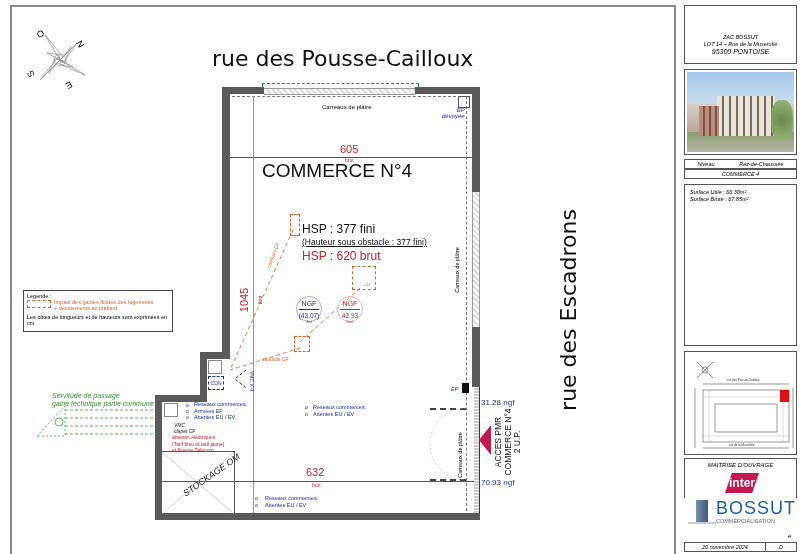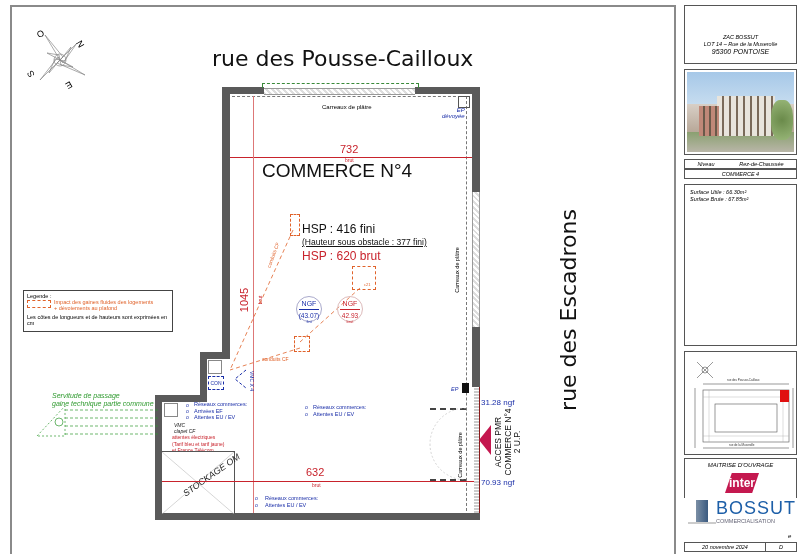--- a/index.html
+++ b/index.html
@@ -87,34 +87,34 @@
   <span style="position:absolute;left:50%;top:50%;transform:translate(-50%,-50%) rotate(-90deg);font-size:5.5px;white-space:nowrap;">Carreaux de plâtre</span>
 </div>
 
 <div class="abs blue italic" style="left:442px;top:107px;font-size:6px;line-height:6px;text-align:right;">
   <div>EP</div>
   <div>dévoyée</div>
 </div>
 <div class="abs" style="left:458px;top:96px;width:10px;height:10px;border:1px solid #555;"></div>
 
 <div class="dimline" style="left:230px;top:157px;width:242px;height:1px;"></div>
-<div class="abs red" style="left:340px;top:143px;font-size:11px;">732</div>
+<div class="abs red" style="left:340px;top:143px;font-size:11px;">605</div>
 <div class="abs red" style="left:345px;top:157px;font-size:5px;">brut</div>
 
 <div class="abs" style="left:262px;top:160px;font-size:19px;color:#111;white-space:nowrap;">COMMERCE N°4</div>
 
 <div class="dimline" style="left:253px;top:96px;width:1px;height:417px;background:#d77;"></div>
 <div class="abs" style="left:237px;top:280px;width:14px;height:40px;">
   <span class="red" style="position:absolute;left:50%;top:50%;transform:translate(-50%,-50%) rotate(-90deg);font-size:11px;white-space:nowrap;">1045</span>
 </div>
 <div class="abs" style="left:256px;top:292px;width:8px;height:16px;">
   <span class="red" style="position:absolute;left:50%;top:50%;transform:translate(-50%,-50%) rotate(-90deg);font-size:5px;white-space:nowrap;">brut</span>
 </div>
 
-<div class="abs" style="left:302px;top:222px;font-size:12px;color:#111;white-space:nowrap;">HSP : 416 fini</div>
+<div class="abs" style="left:302px;top:222px;font-size:12px;color:#111;white-space:nowrap;">HSP : 377 fini</div>
 <div class="abs" style="left:302px;top:237px;font-size:8.5px;color:#111;white-space:nowrap;text-decoration:underline;">(Hauteur sous obstacle : 377 fini)</div>
 <div class="abs red" style="left:302px;top:249px;font-size:12px;white-space:nowrap;">HSP : 620 brut</div>
 
 <div class="abs" style="left:290px;top:214px;width:8px;height:20px;border:1px dashed #e0622a;"></div>
 <div class="abs" style="left:352px;top:266px;width:22px;height:22px;border:1px dashed #e0622a;"></div>
 <div class="abs" style="left:364px;top:282px;font-size:4px;color:#e0622a;">c21</div>
 <div class="abs" style="left:294px;top:336px;width:14px;height:14px;border:1px dashed #e0622a;"></div>
 
 <svg class="abs" style="left:200px;top:200px;" width="200" height="180">
   <line x1="93" y1="30" x2="30" y2="170" stroke="#e0622a" stroke-width="0.8" stroke-dasharray="4,3"></line>

